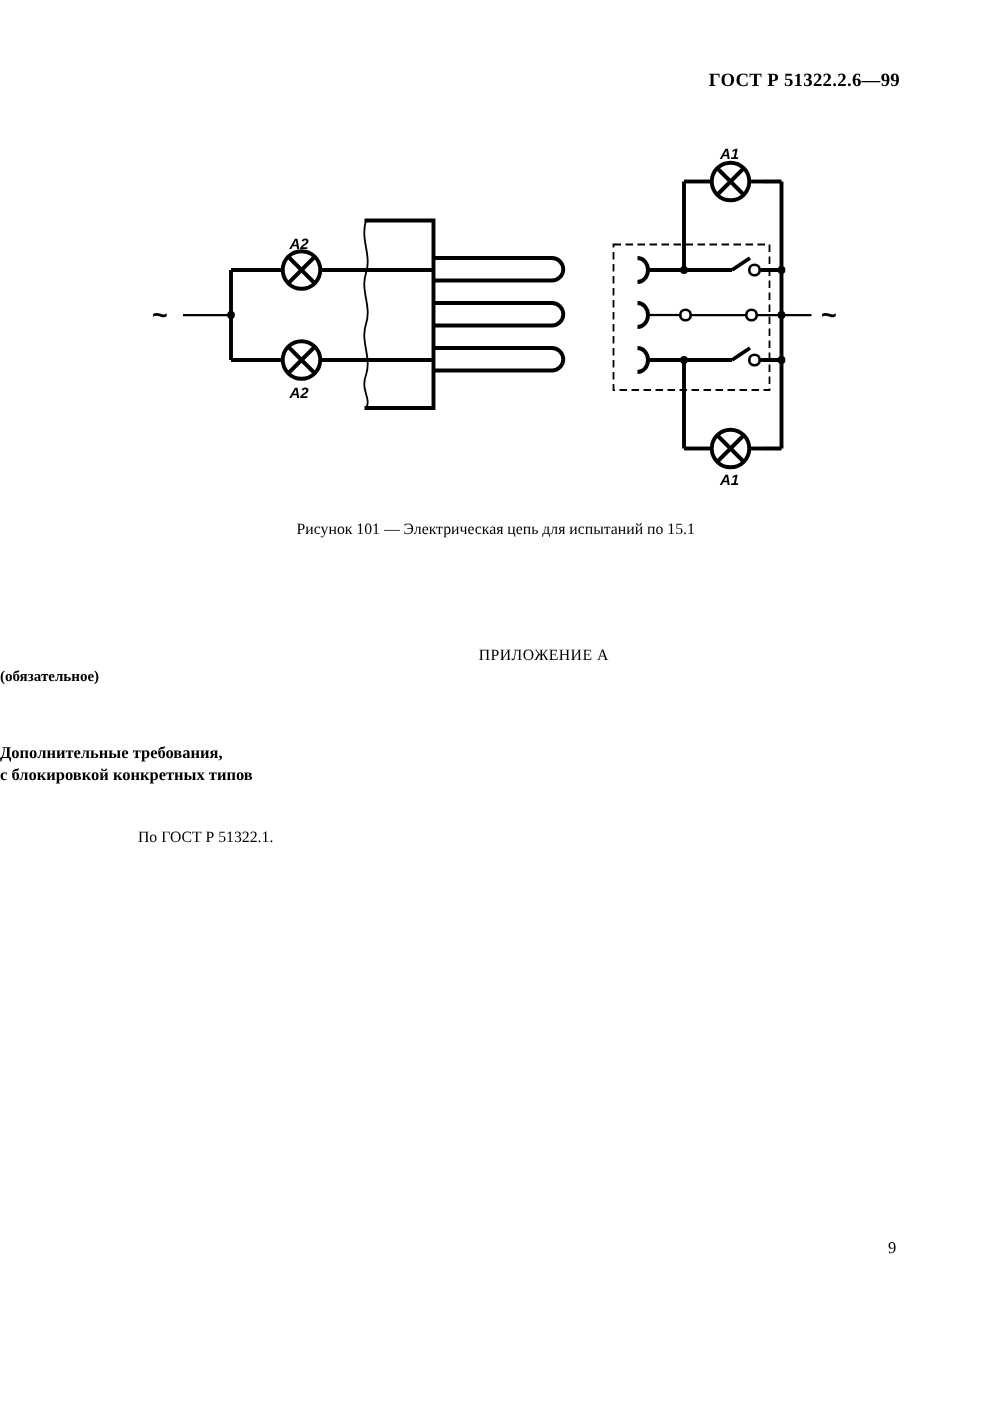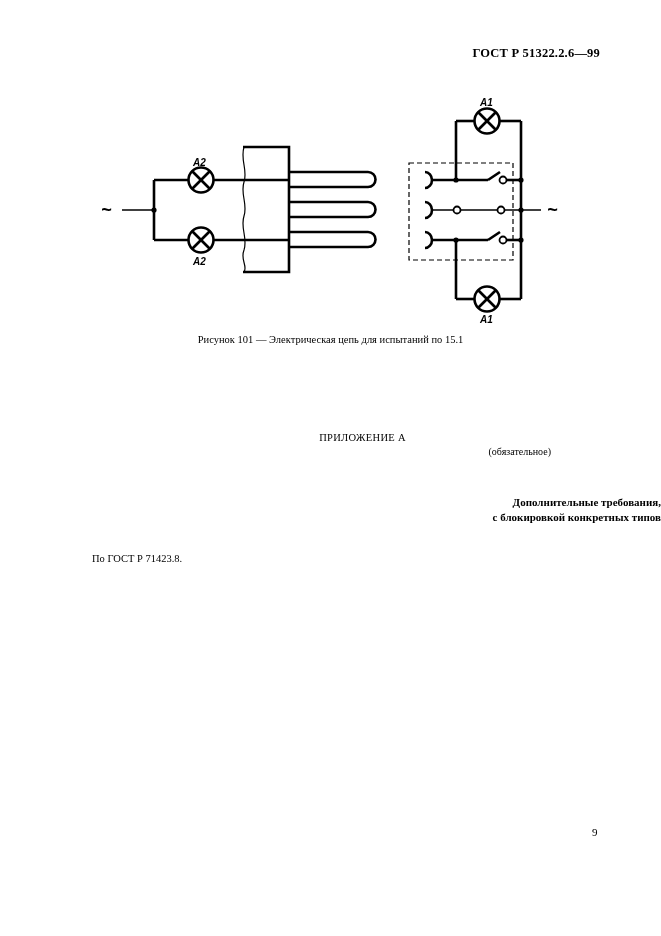--- a/index.html
+++ b/index.html
@@ -1,23 +1,23 @@
 <!DOCTYPE html>
 <html><head>
 <meta charset="utf-8">
 <style>
   html, body { margin: 0; padding: 0; background: #ffffff; }
   body { width: 661px; height: 936px; position: relative; overflow: hidden; font-family: "Liberation Serif", "DejaVu Serif", serif; color: #000; }
   .abs { position: absolute; }
   .header { top: 46px; right: 61px; font-weight: bold; font-size: 12.5px; letter-spacing: 0.2px; text-align: center; }
   .figure { left: 0; top: 0; width: 661px; height: 330px; }
-  .caption { top: 334px; left: 0; width: 661px; text-align: center; font-size: 10.5px; }
+  .caption { top: 348px; left: 0; width: 661px; text-align: center; font-size: 10.5px; }
   .annex-title { top: 432px; left: 0; width: 661px; text-align: center; font-size: 10.5px; letter-spacing: 0.3px; margin-left: 32px; }
-  .annex-sub { top: 446px; left: 0; width: 551px; text-align: right; font-size: 10px; }
-  .heading { top: 495px; left: 0; width: 661px; text-align: right; font-weight: bold; font-size: 11px; line-height: 15px; }
+  .annex-sub { top: 446px; left: 0; width: 551px; text-align: left; font-size: 10px; font-weight: bold; }
+  .heading { top: 495px; left: 0; width: 661px; text-align: left; font-weight: bold; font-size: 11px; line-height: 15px; }
   .para { top: 553px; left: 92px; font-size: 10.5px; }
   .page-num { top: 826px; left: 592px; font-size: 11px; }
   svg text { font-family: "Liberation Sans", "DejaVu Sans", sans-serif; font-weight: bold; font-style: italic; }
 </style>
 </head>
 <body>
 
 <div class="abs header">ГОСТ Р 51322.2.6—99</div>
 
 <svg class="abs figure" viewBox="0 0 661 330" width="661" height="330">
@@ -114,15 +114,15 @@
 <div class="abs caption">Рисунок 101 — Электрическая цепь для испытаний по 15.1</div>
 
 <div class="abs annex-title">ПРИЛОЖЕНИЕ А</div>
 <div class="abs annex-sub">(обязательное)</div>
 
 <div class="abs heading">
   <div>Дополнительные требования,</div>
   <div>с блокировкой конкретных типов</div>
 </div>
 
-<div class="abs para">По ГОСТ Р 71423.8.</div>
+<div class="abs para">По ГОСТ Р 51322.1.</div>
 
 <div class="abs page-num">9</div>
 
 </body></html>

